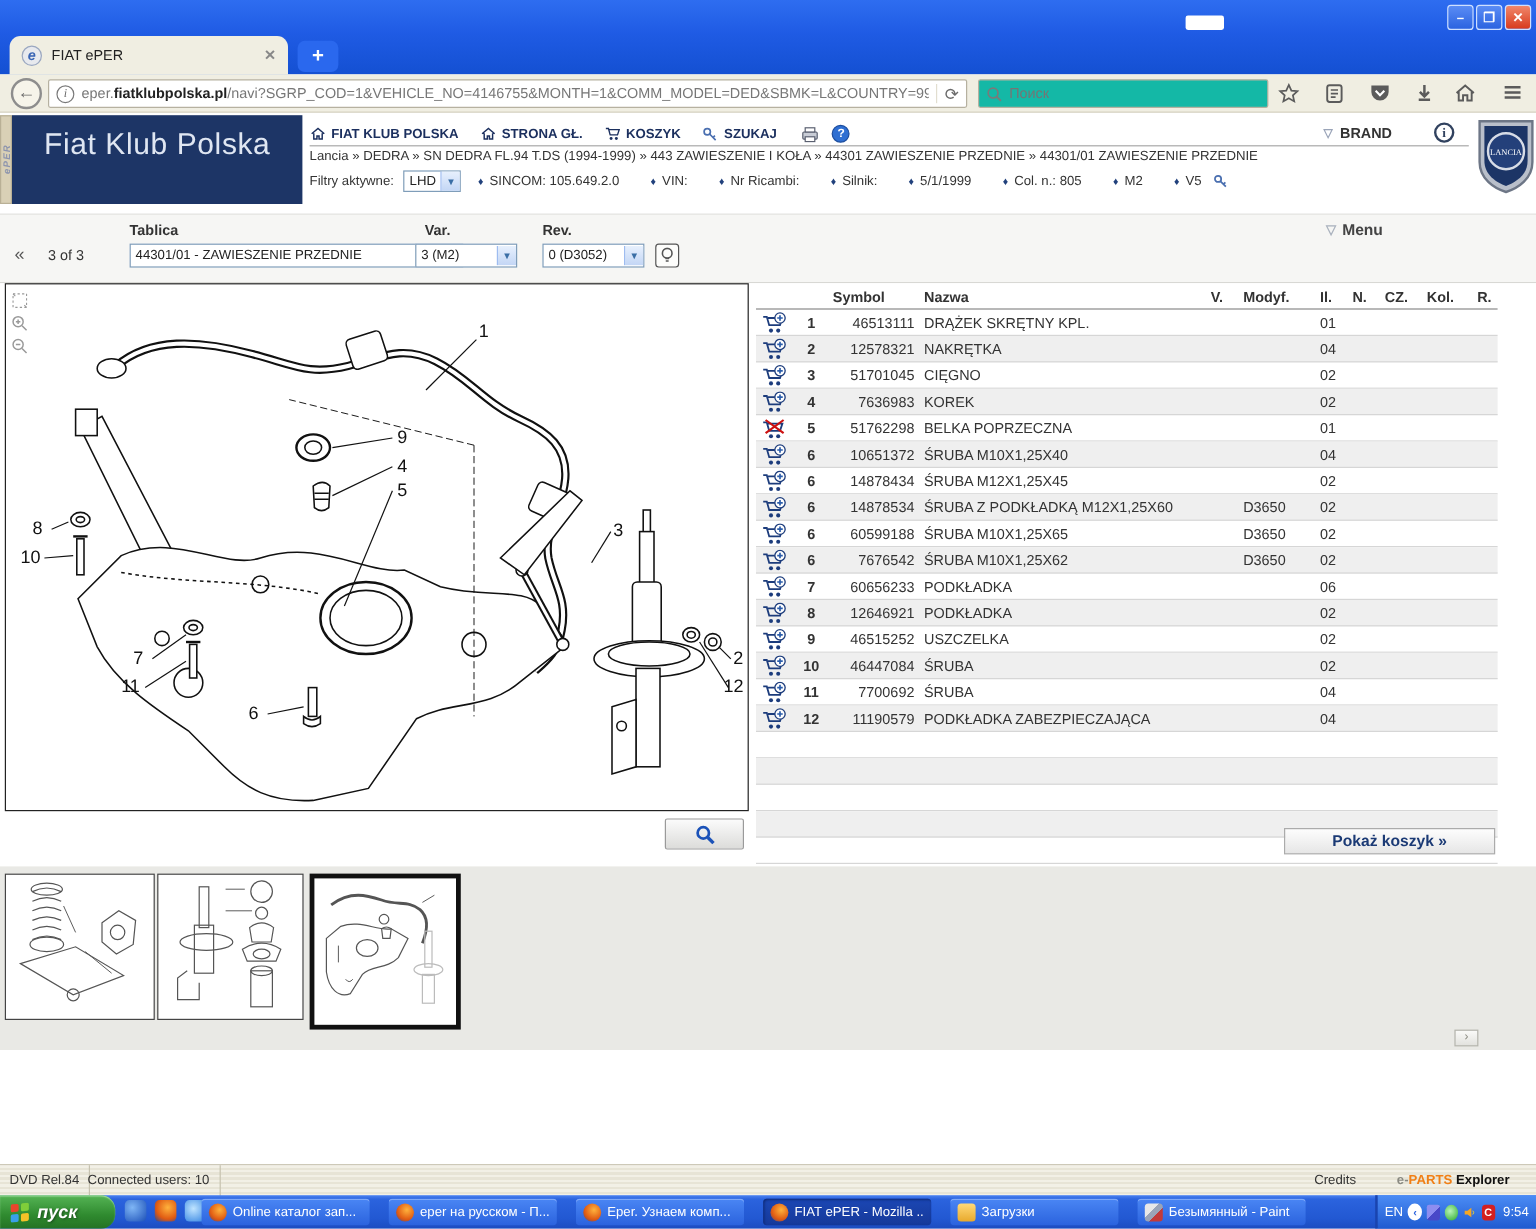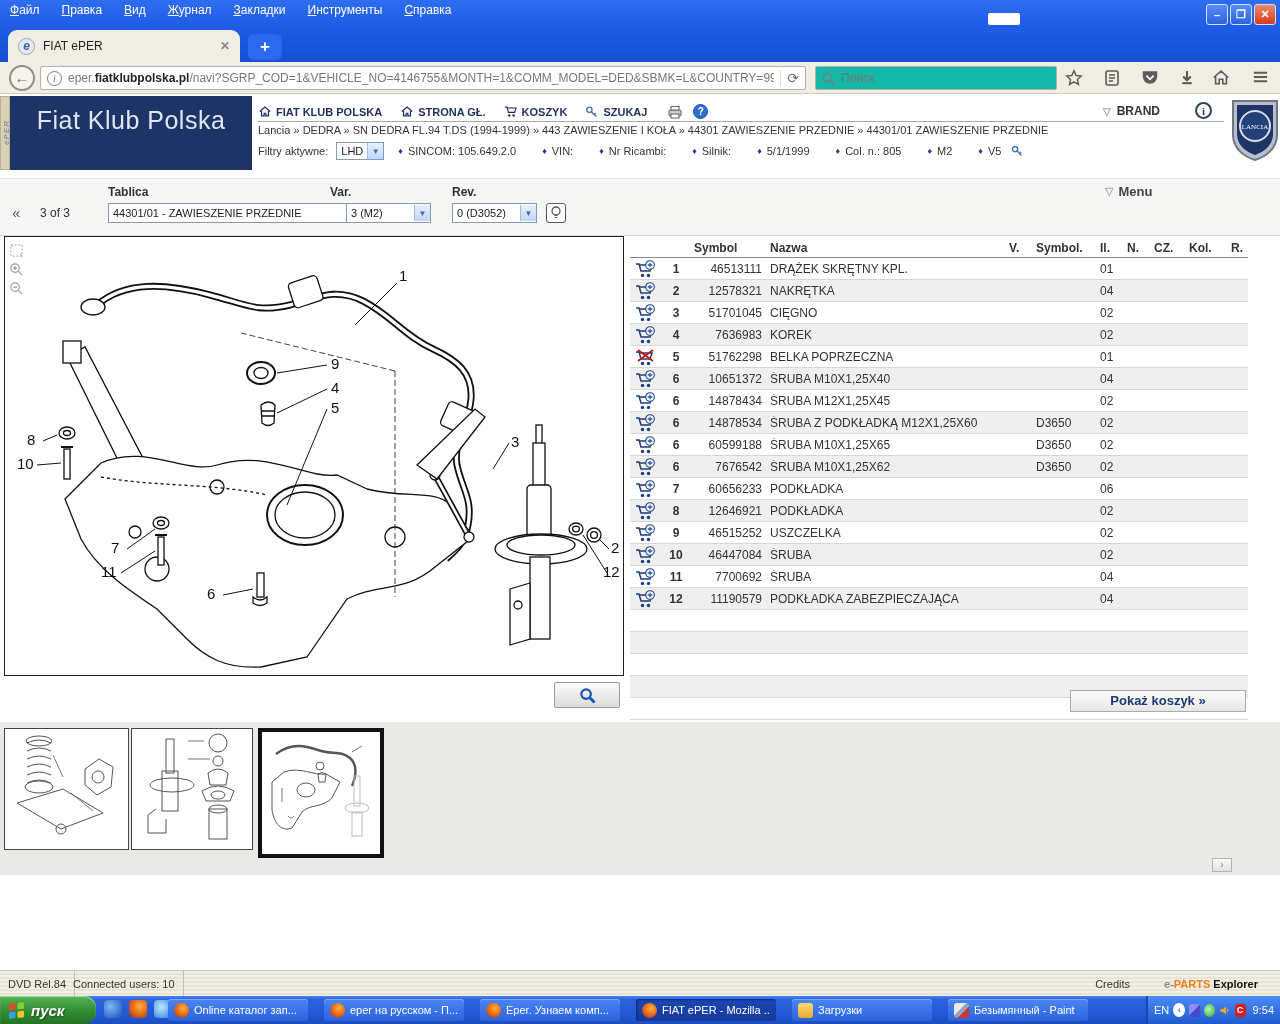--- a/index.html
+++ b/index.html
@@ -159,29 +159,20 @@
   .collapse { width:14px; height:14px; border-radius:50%; background:#fff; color:#2b63de; font-size:9px; font-weight:bold;
     display:flex; align-items:center; justify-content:center; }
   .tray-ic { width:13px; height:13px; border-radius:2px; }
 </style>
 </head>
 <body>
 
 <div class="screen">
 
   <div class="titlebar">
-    <div class="menubar" id="menubar">
-        <span><u>Ф</u>айл</span>
-        <span><u>П</u>равка</span>
-        <span><u>В</u>ид</span>
-        <span><u>Ж</u>урнал</span>
-        <span><u>З</u>акладки</span>
-        <span><u>И</u>нструменты</span>
-        <span><u>С</u>правка</span>
-      </div>
     <div class="winbtns">
       <div class="winbtn">–</div>
       <div class="winbtn">❐</div>
       <div class="winbtn close">✕</div>
     </div>
     <div class="artifact"></div>
     <div class="tab">
       <div class="favicon">e</div>
       <div class="tab-title">FIAT ePER</div>
       <div class="tab-close">✕</div>
@@ -325,21 +316,21 @@
   </div>
 
   <div class="controls">
     <div class="chev">«</div>
     <div class="pager">3 of 3</div>
     <div class="ctl-label" style="left:108px">Tablica</div>
     <div class="ctl-sel xp-select" style="left:108px;width:278px">
       <span class="val" style="flex:1">44301/01 - ZAWIESZENIE PRZEDNIE</span>
         <span class="arrow">▼</span>
     </div>
-    <div class="ctl-label" style="left:330px">Var.</div>
+    <div class="ctl-label" style="left:354px">Var.</div>
     <div class="ctl-sel xp-select" style="left:346px;width:85px">
       <span class="val" style="flex:1">3 (M2)</span>
         <span class="arrow">▼</span>
     </div>
     <div class="ctl-label" style="left:452px">Rev.</div>
     <div class="ctl-sel xp-select" style="left:452px;width:85px">
       <span class="val" style="flex:1">0 (D3052)</span>
         <span class="arrow">▼</span>
     </div>
     <div class="bulb">
@@ -475,21 +466,21 @@
         </svg>
     </div>
 
     <div class="ptable">
       <div class="prow head">
         <span></span>
           <span></span>
         <span class="sym">Symbol</span>
         <span class="nz">Nazwa</span>
         <span>V.</span>
-        <span>Symbol.</span>
+        <span>Modyf.</span>
         <span>Il.</span>
         <span>N.</span>
         <span>CZ.</span>
         <span>Kol.</span>
         <span>R.</span>
       </div>
       <div id="rows">
   <div class="prow">
     <span class="cart-cell">
       <svg class="cart" width="22" height="18" viewBox="0 0 22 18">

